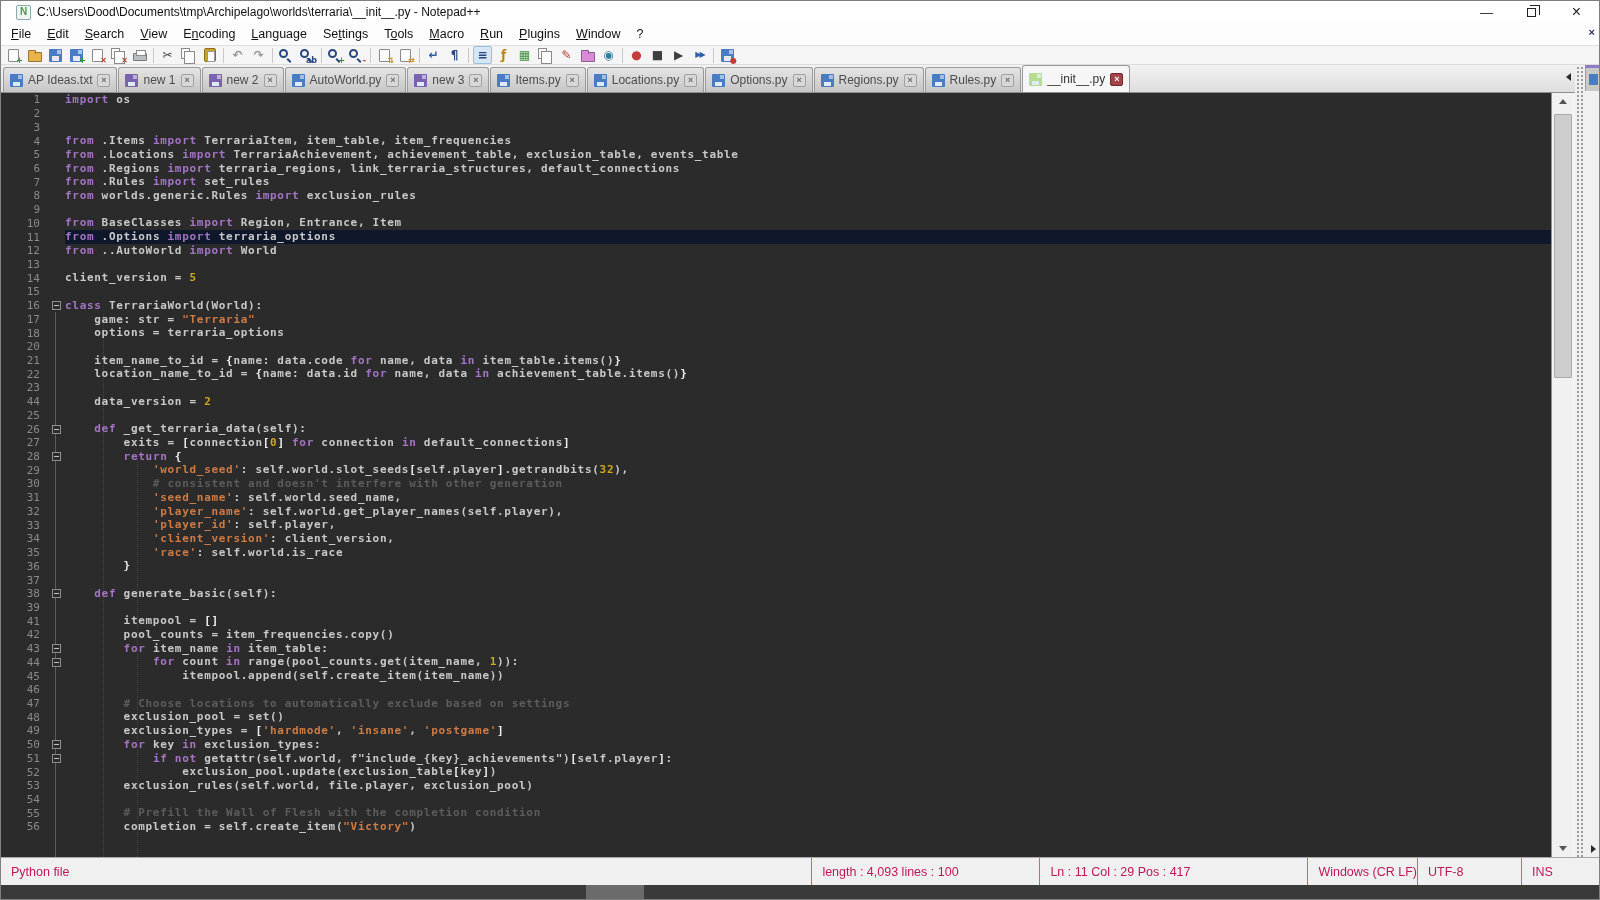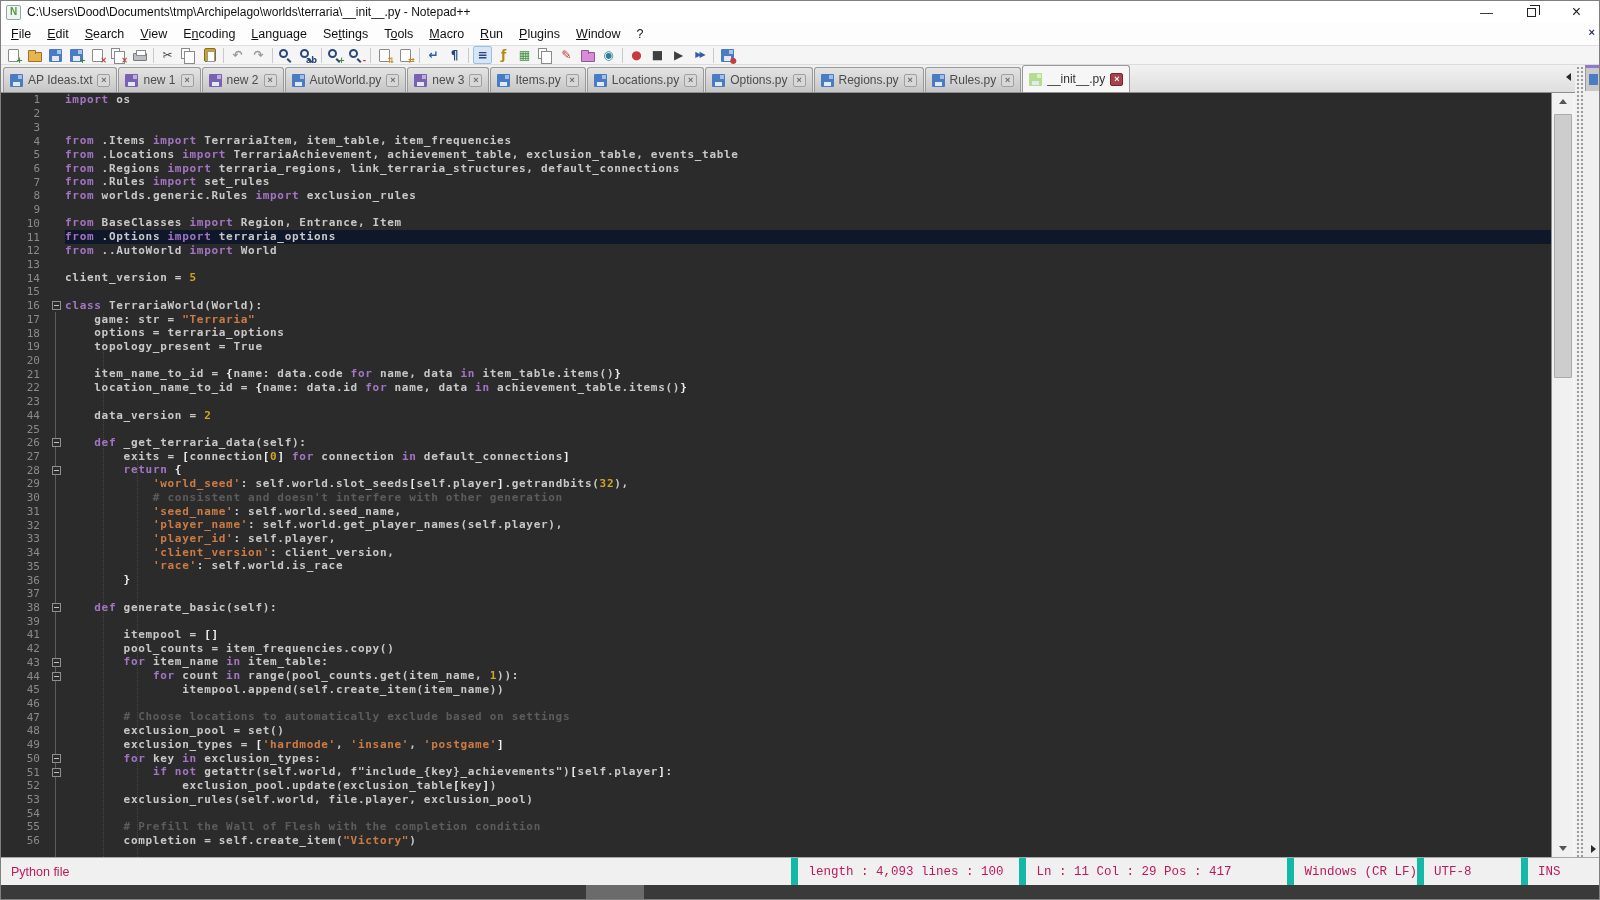--- a/index.html
+++ b/index.html
@@ -1,21 +1,21 @@
 <!DOCTYPE html>
 <html><head>
 <meta charset="utf-8">
 <style>
   * { margin:0; padding:0; box-sizing:border-box; }
   html,body { width:1600px; height:900px; overflow:hidden; }
   body { font-family:"Liberation Sans", sans-serif; background:#444; }
   .win { width:1600px; height:900px; display:flex; flex-direction:column; background:#fff; border:1px solid #7f7f7f; position:relative; }
 
   
-  .titlebar { height:22px; background:#fff; display:flex; align-items:center; padding-left:5px; flex:0 0 22px; }
+  .titlebar { height:22px; background:#fff; display:flex; align-items:center; padding-left:15px; flex:0 0 22px; }
   .app-ico { width:15px; height:15px; background:#f4f4f4; border:1px solid #8aa; border-radius:2px; margin-right:6px; position:relative; }
   .app-ico::before { content:"N"; position:absolute; left:3px; top:0px; font-size:10px; font-weight:bold; color:#4a9e3c; }
   .title-text { font-size:12px; color:#111; flex:1; white-space:nowrap; overflow:hidden; }
   .wctl { display:flex; height:22px; }
   .wbtn { width:45px; height:22px; display:flex; align-items:center; justify-content:center; color:#222; font-size:13px; }
   .wbtn .restore { width:9px; height:9px; border:1px solid #222; position:relative; background:#fff; }
   .wbtn .restore::before { content:""; position:absolute; left:2px; top:-4px; width:9px; height:9px; border:1px solid #222; border-left:none; border-bottom:none; }
 
   
   .menubar { height:22px; background:#fdfdfd; display:flex; align-items:center; padding-left:2px; font-size:12.5px; color:#111; flex:0 0 22px; }
@@ -84,21 +84,21 @@
   .sliver { position:absolute; right:0; top:64px; bottom:42px; width:14px; background:#f0f0f0; z-index:5; }
   .sliver-tab { height:26px; background:#c9c9c9; border-top:3px solid #9178c8; border-left:1px solid #9a9a9a; position:relative; }
   .sliver-tab::after { content:""; position:absolute; left:3px; top:6px; width:9px; height:11px; background:#4a7cc4; }
   .arrow-left { position:absolute; right:28px; top:72px; width:0; height:0; border-top:4px solid transparent; border-bottom:4px solid transparent; border-right:5px solid #2a2a2a; z-index:6; }
   .arrow-right { position:absolute; right:3px; bottom:46px; width:0; height:0; border-top:4px solid transparent; border-bottom:4px solid transparent; border-left:5px solid #2a2a2a; z-index:6; }
   .mini-x { position:absolute; right:4px; top:25px; font-size:11px; font-weight:bold; color:#27355e; z-index:6; }
 
   
   .statusbar { flex:0 0 28px; background:#f0f0f0; border-top:1px solid #a7a7a7; display:flex; align-items:stretch; font-size:12.5px; color:#be185d; }
   .st { display:flex; align-items:center; padding-left:10px; white-space:nowrap; }
-  .st + .st { border-left:7px solid #14b8a6;font-family:Liberation Mono, monospace; }
+  .st + .st { border-left:1px solid #14b8a6; }
   .st-doctype { flex:1 1 auto; }
   .st-length { flex:0 0 228px; } .st-pos { flex:0 0 268px; } .st-eol { flex:0 0 108px; }
   .st-enc { flex:0 0 104px; } .st-ins { flex:0 0 78px; }
 
   
   .taskbar { flex:0 0 14px; background:#3a3a3a; position:relative; }
   .tb-block { position:absolute; left:585px; top:0; width:58px; height:100%; background:#6b6b6b; }
 </style>
 </head>
 <body>
@@ -400,25 +400,20 @@
           <span class="ln-num">17</span>
           <span class="fm"></span>
           <span class="code"><span class="tok-d">    game: str = </span><span class="tok-s">"Terraria"</span></span>
         </div>
         <div class="row">
           <span class="ln-num">18</span>
           <span class="fm"></span>
           <span class="code"><span class="tok-d">    options = terraria_options</span></span>
         </div>
         <div class="row">
-          <span class="ln-num">19</span>
-          <span class="fm"></span>
-          <span class="code"><span class="tok-d">    topology_present = True</span></span>
-        </div>
-        <div class="row">
           <span class="ln-num">20</span>
           <span class="fm"></span>
           <span class="code"></span>
         </div>
         <div class="row">
           <span class="ln-num">21</span>
           <span class="fm"></span>
           <span class="code"><span class="tok-d">    item_name_to_id = </span><span class="tok-b">{</span><span class="tok-d">name: data.code </span><span class="tok-k">for</span><span class="tok-d"> name, data </span><span class="tok-k">in</span><span class="tok-d"> item_table.items()</span><span class="tok-b">}</span></span>
         </div>
         <div class="row">

